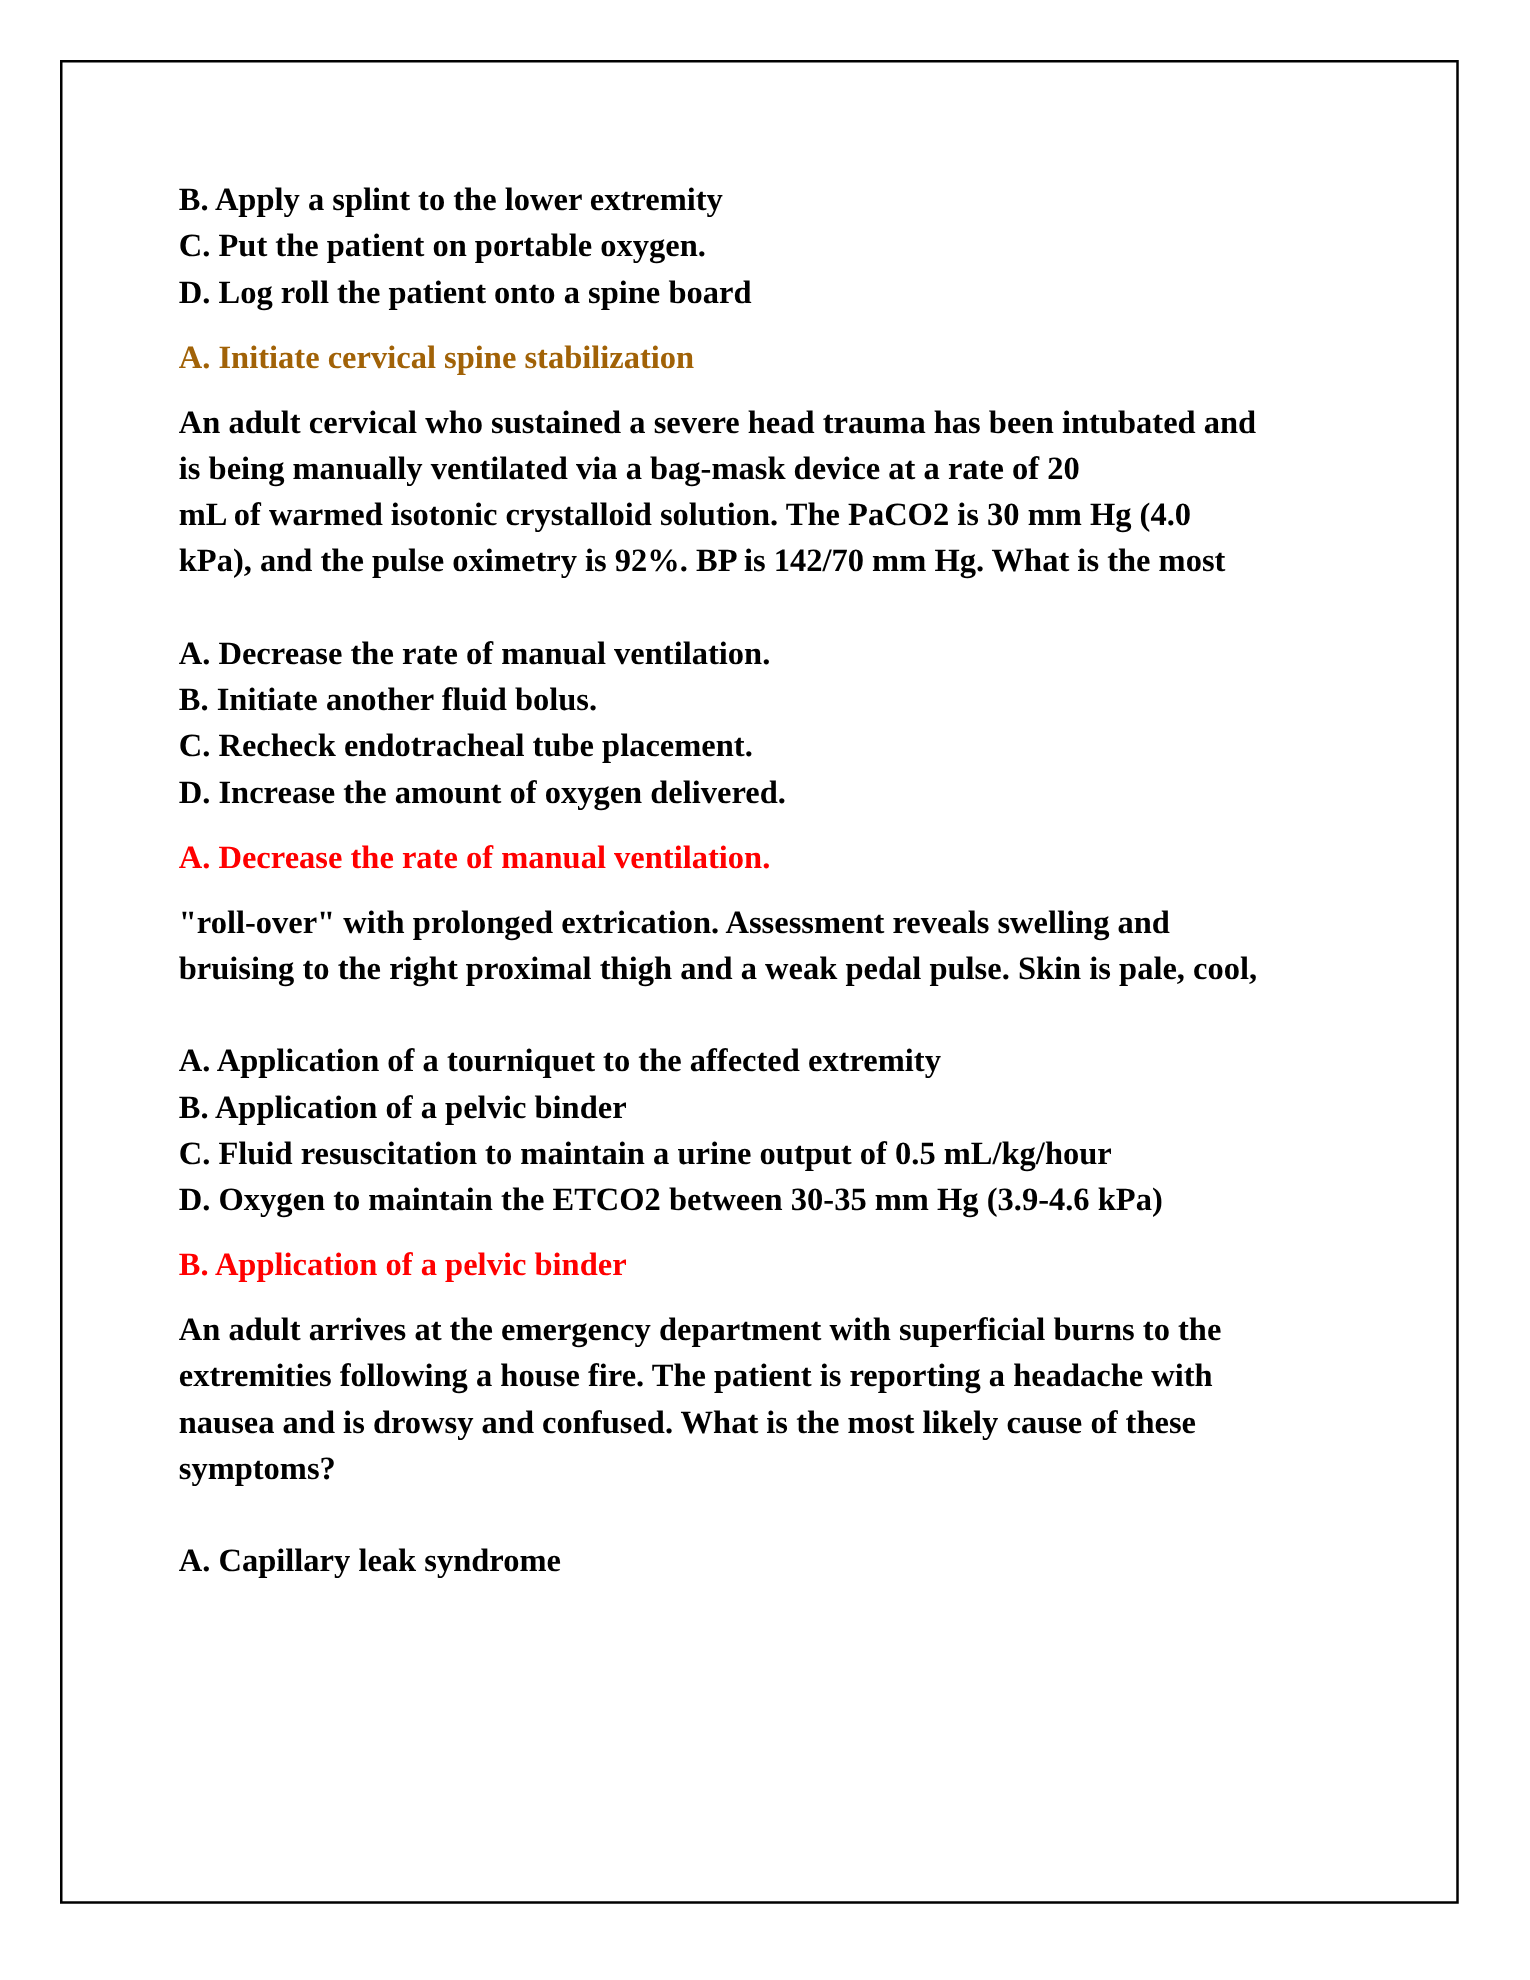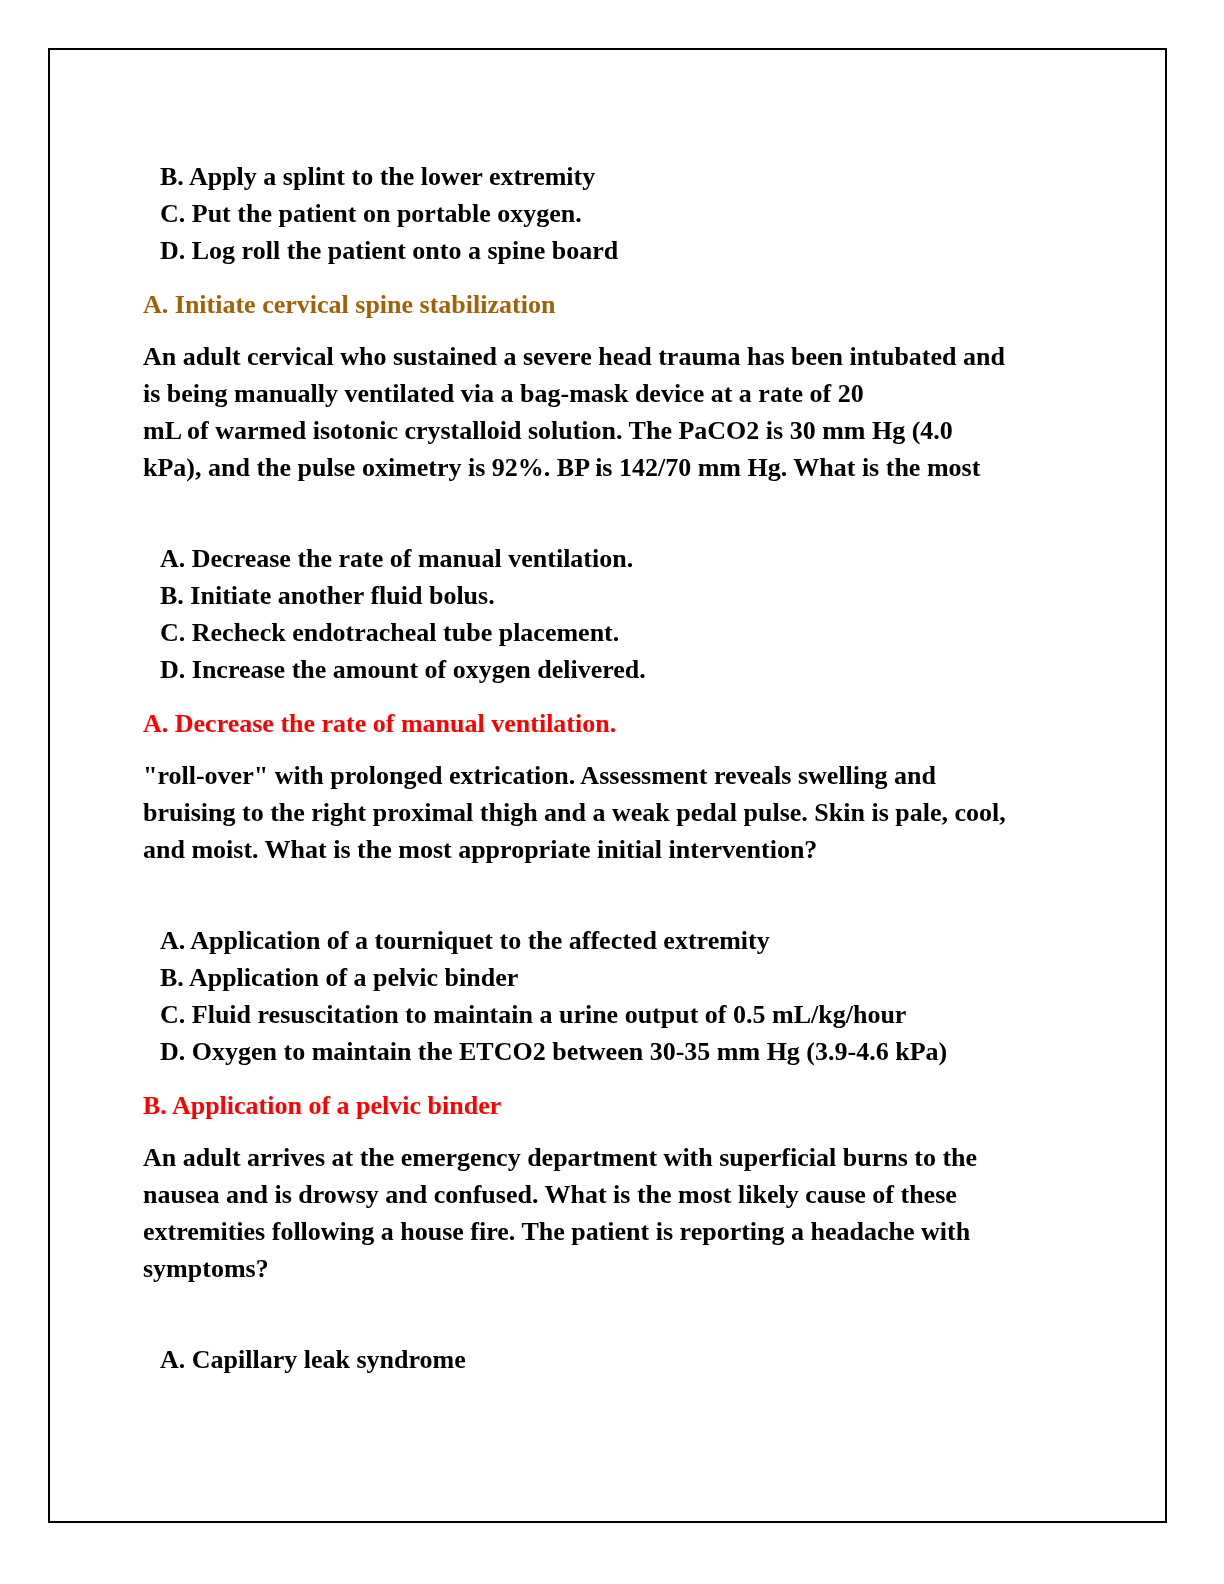--- a/index.html
+++ b/index.html
@@ -31,21 +31,21 @@
       width: 930px;
       font-size: 26px;
       font-weight: bold;
       line-height: 37px;
     }
     .line {
       display: block;
       white-space: nowrap;
     }
     .option-block {
-      margin: 17px;
+      margin: 0;
     }
     .answer {
       color: #ff0000;
       margin-top: 15px;
       margin-bottom: 15px;
     }
     .question {
       margin: 0;
     }
     .gap-after-question {
@@ -84,39 +84,38 @@
     <span class="line">D. Increase the amount of oxygen delivered.</span>
   </div>
 
   <div class="answer" style="color: rgb(255, 0, 0);">
     <span class="line">A. Decrease the rate of manual ventilation.</span>
   </div>
 
   <div class="question">
     <span class="line">"roll-over" with prolonged extrication. Assessment reveals swelling and</span>
     <span class="line">bruising to the right proximal thigh and a weak pedal pulse. Skin is pale, cool,</span>
-    <span class="line">and moist. What is the most appropriate initial intervention?</span>
   </div>
   <div class="gap-after-question"></div>
 
   <div class="option-block">
     <span class="line">A. Application of a tourniquet to the affected extremity</span>
     <span class="line">B. Application of a pelvic binder</span>
     <span class="line">C. Fluid resuscitation to maintain a urine output of 0.5 mL/kg/hour</span>
     <span class="line">D. Oxygen to maintain the ETCO2 between 30-35 mm Hg (3.9-4.6 kPa)</span>
   </div>
 
   <div class="answer" style="color: rgb(255, 0, 0);">
     <span class="line">B. Application of a pelvic binder</span>
   </div>
 
   <div class="question">
     <span class="line">An adult arrives at the emergency department with superficial burns to the</span>
+    <span class="line">extremities following a house fire. The patient is reporting a headache with</span>
     <span class="line">nausea and is drowsy and confused. What is the most likely cause of these</span>
-    <span class="line">extremities following a house fire. The patient is reporting a headache with</span>
     <span class="line">symptoms?</span>
   </div>
   <div class="gap-after-question"></div>
 
   <div class="option-block">
     <span class="line">A. Capillary leak syndrome</span>
   </div>
 
 </div>
 

